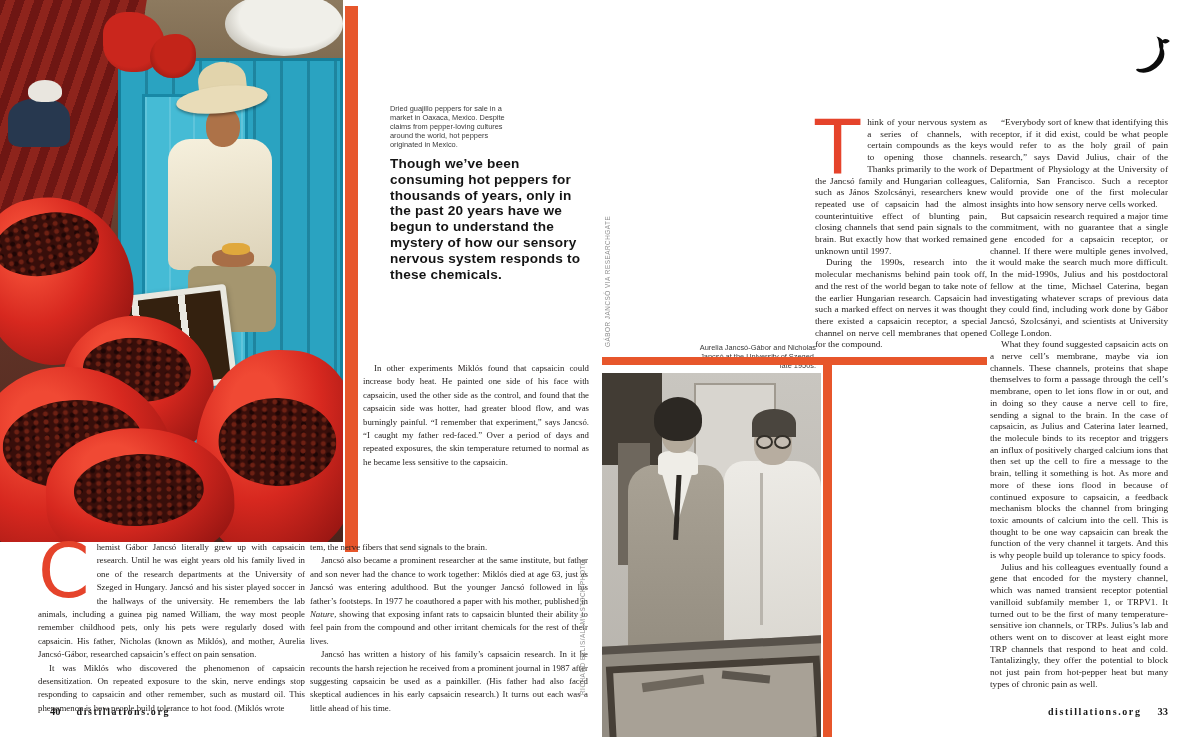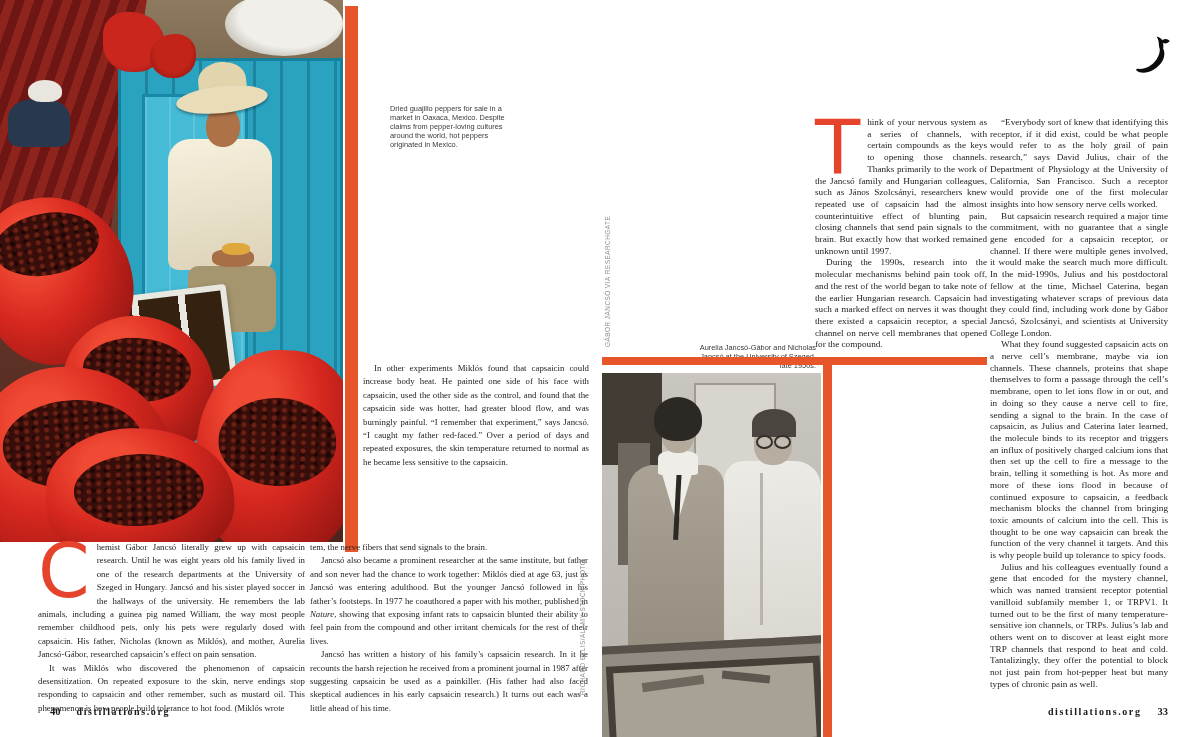--- a/index.html
+++ b/index.html
@@ -146,20 +146,21 @@
     </div>
     <div class="abs m-bag m-bagE">
       <div class="abs m-chil m-chilE"></div>
     </div>
   </div>
 
   <div class="abs accent" style="left:345px;top:6px;width:13px;height:546px;"></div>
 
   <div class="abs caption" style="left:390px;top:84px;width:124px;">Dried guajillo peppers for sale in a market in Oaxaca, Mexico. Despite claims from pepper-loving cultures around the world, hot peppers originated in Mexico.</div>
 
+  <div class="abs pull-quote" style="left:390px;top:156px;width:205px;">Though we’ve been consuming hot peppers for thousands of years, only in the past 20 years have we begun to understand the mystery of how our sensory nervous system responds to these chemicals.</div>
 
   <div class="abs vcredit" style="left:604px;top:245px;height:102px;">GÁBOR JANCSÓ VIA RESEARCHGATE</div>
 
   <div class="abs col body-left" style="left:363px;top:362px;width:226px;">
     <p class="indent">In other experiments Miklós found that capsaicin could increase body heat. He painted one side of his face with capsaicin, used the other side as the control, and found that the capsaicin side was hotter, had greater blood flow, and was burningly painful. “I remember that experiment,” says Jancsó. “I caught my father red-faced.” Over a period of days and repeated exposures, the skin temperature returned to normal as he became less sensitive to the capsaicin.</p>
   </div>
 
   <div class="abs col body-left" style="left:38px;top:541px;width:267px;">
     <p><span class="dropcap dropcap-c">C</span><span>hemist Gábor Jancsó literally grew up with capsaicin research. Until he was eight years old his family lived in one of the research departments at the University of Szeged in Hungary. Jancsó and his sister played soccer in the hallways of the university. He remembers the lab animals, including a guinea pig named William, the way most people remember childhood pets, only his pets were regularly dosed with capsaicin. His father, Nicholas (known as Miklós), and mother, Aurelia Jancsó-Gábor, researched capsaicin’s effect on pain sensation.</span></p>
     <p class="indent">It was Miklós who discovered the phenomenon of capsaicin desensitization. On repeated exposure to the skin, nerve endings stop responding to capsaicin and other remember, such as mustard oil. This phenomenon is how people build tolerance to hot food. (Miklós wrote</p>

